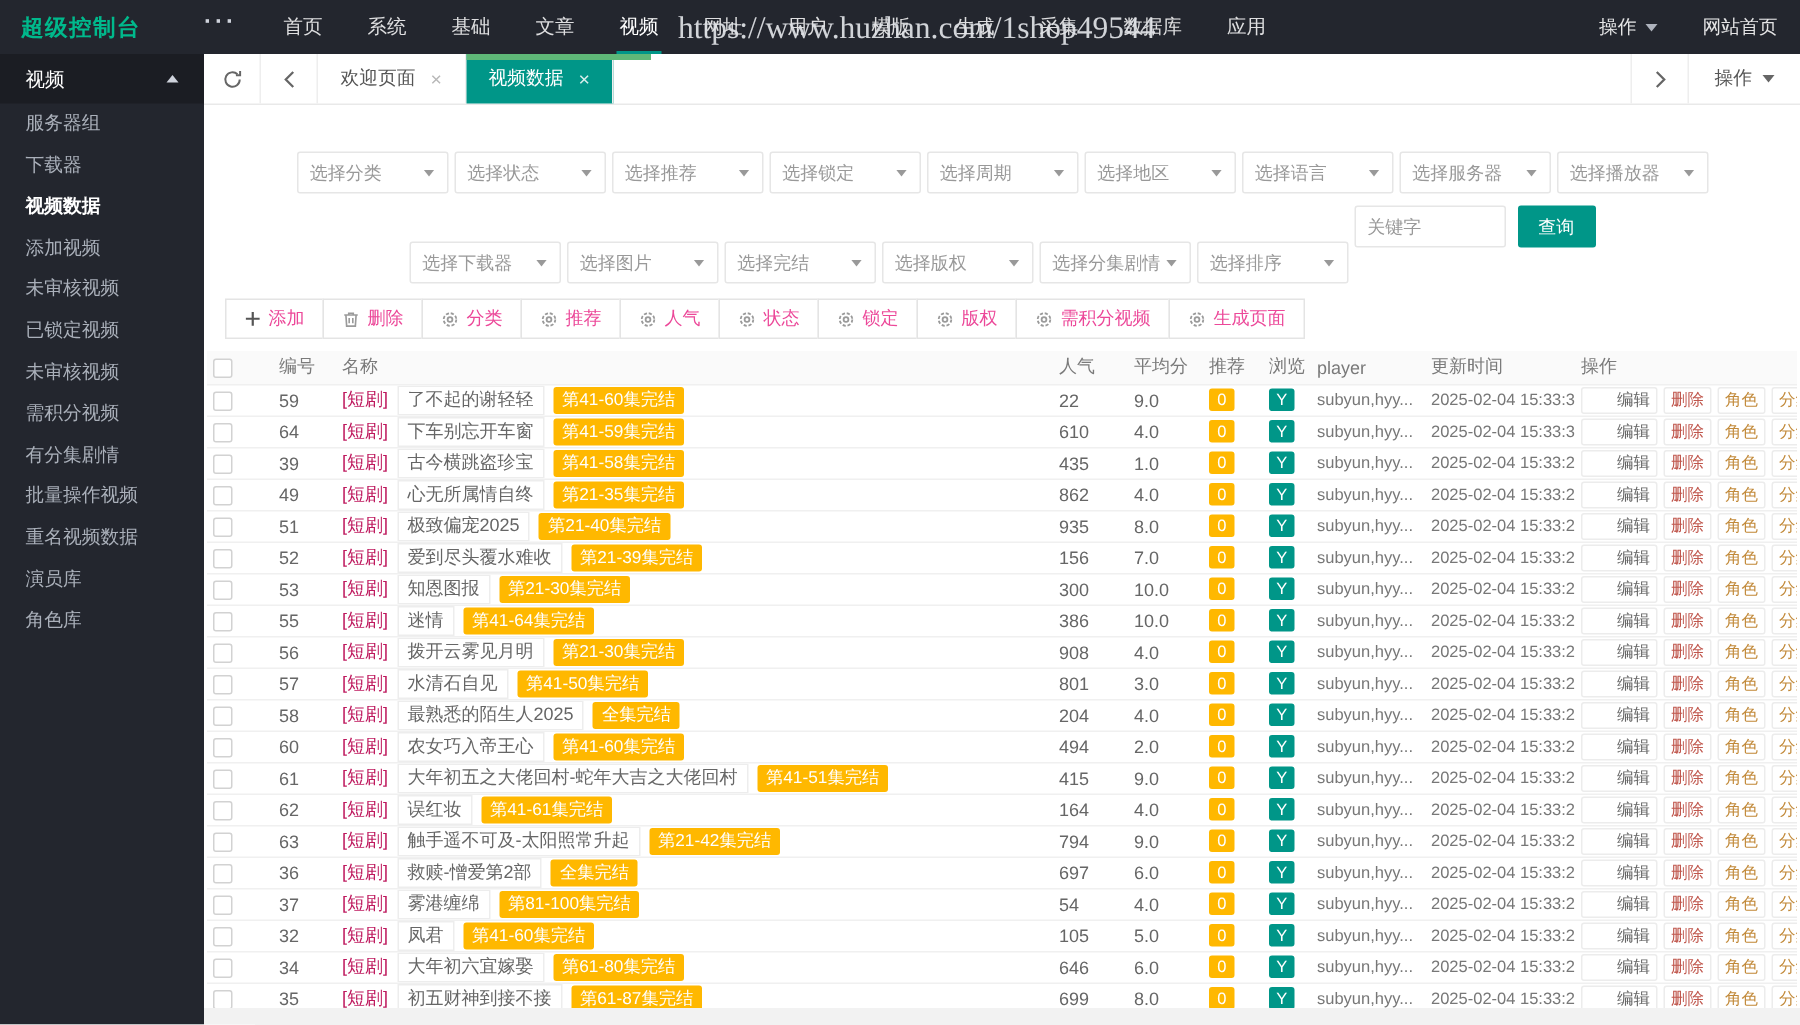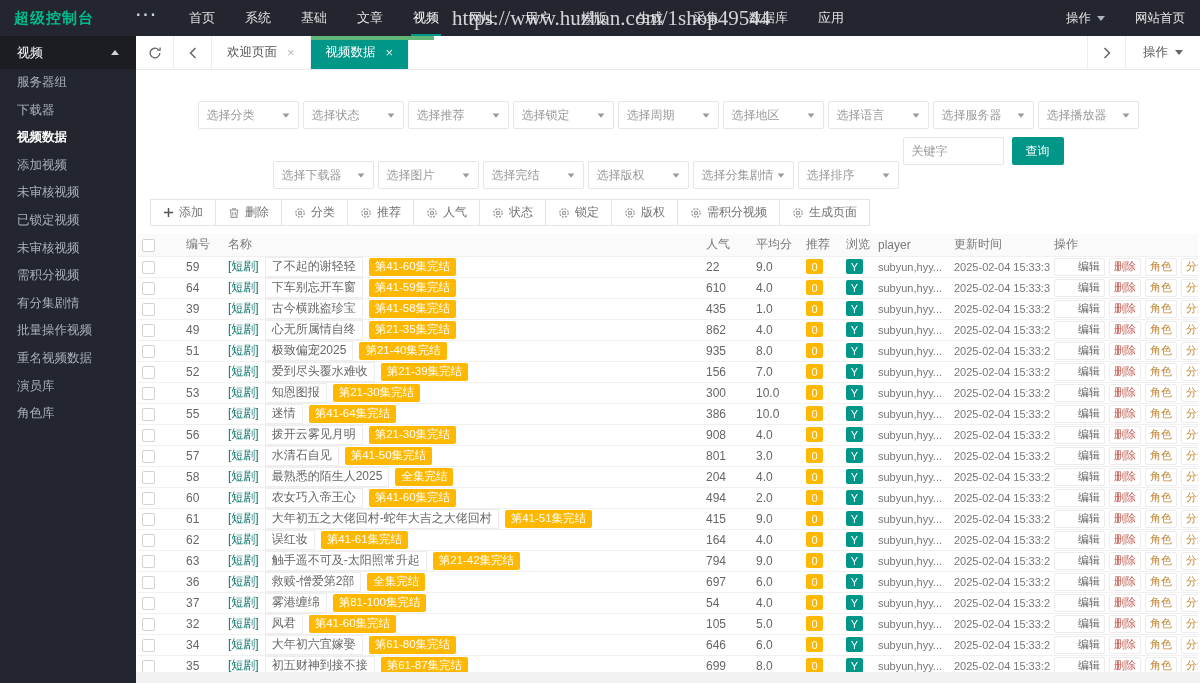--- a/index.html
+++ b/index.html
@@ -45,32 +45,32 @@
 
   
   .filter-row { display:flex; justify-content:center; gap:4px; margin-bottom:8px; flex:none; }
   .select { width:101px; height:28px; border:1px solid #e6e6e6; border-radius:2px; background:#fff; display:flex; align-items:center; justify-content:space-between; padding:0 8px; color:#999; font-size:12px; cursor:pointer; white-space:nowrap;margin-top:24px; }
   .keyword { width:101px; height:28px; border:1px solid #e6e6e6; border-radius:2px; padding:0 8px; font-size:12px; color:#333; outline:none; }
   .keyword::placeholder { color:#999; }
   .btn-search { width:52px; height:28px; background:#009688; color:#fff; border:none; border-radius:2px; font-size:12px; cursor:pointer; margin-left:4px; }
 
   
   .toolbar { display:flex; padding-left:12px; margin:2px 0 8px; flex:none; }
-  .tool-btn { height:27px; display:flex; align-items:center; gap:5px; padding:3px 12px; background:#fff; border:1px solid #e4e4e4; color:#737373; font-size:12px; cursor:pointer; margin-left:-1px; white-space:nowrap; }
+  .tool-btn { height:27px; display:flex; align-items:center; gap:5px; padding:3px 12px; background:#fff; border:1px solid #e4e4e4; color:#ec4899; font-size:12px; cursor:pointer; margin-left:-1px; white-space:nowrap; }
   .tool-btn:first-child { margin-left:0; }
   .tool-btn svg { display:block; flex:none; }
 
   
   table { width:100%; border-collapse:collapse; table-layout:fixed; font-size:12px; color:#666; flex:none; }
   thead th { background:#fafafa; font-weight:normal; color:#7a7a7a; text-align:left; height:22px; padding:0 4px; white-space:nowrap; }
   tbody td { height:20.8px; padding:0 4px; border-bottom:1px solid #f0f0f0; white-space:nowrap; overflow:hidden; }
   tbody tr:first-child td { border-top:1px solid #f0f0f0; }
   .cb { width:13px; height:13px; border:1px solid #d2d2d2; border-radius:2px; background:#fff; display:inline-block; vertical-align:middle; cursor:pointer; }
   .name-cell { display:flex; align-items:center; gap:6px; }
-  .name-tag { color:#0f766e; }
+  .name-tag { color:#be185d; }
   .name-title { border:1px solid #ededed; padding:0.5px 6px; color:#666; background:#fff; cursor:pointer; }
   .badge-orange { background:#ffb800; color:#fff; padding:1.5px 6px; border-radius:2px; font-size:11.5px; }
   .badge-sq { display:inline-block; min-width:17px; text-align:center; padding:1.5px 3px; border-radius:2px; font-size:11px; color:#fff; cursor:pointer; }
   .bg-orange { background:#ffb800; }
   .bg-green { background:#009688; }
   .pl, .ts { font-size:11px; color:#777; }
   .row-actions { display:flex; gap:4px; }
   .ra-btn { border:1px solid #ececec; background:#fff; padding:0.5px 4px; font-size:11px; border-radius:2px; cursor:pointer; white-space:nowrap; }
   .ra-edit { color:#666;padding-left:23px; } .ra-delete { color:#c0574d; } .ra-role { color:#c28a3a; } .ra-episodes { color:#c28a3a; }
 

